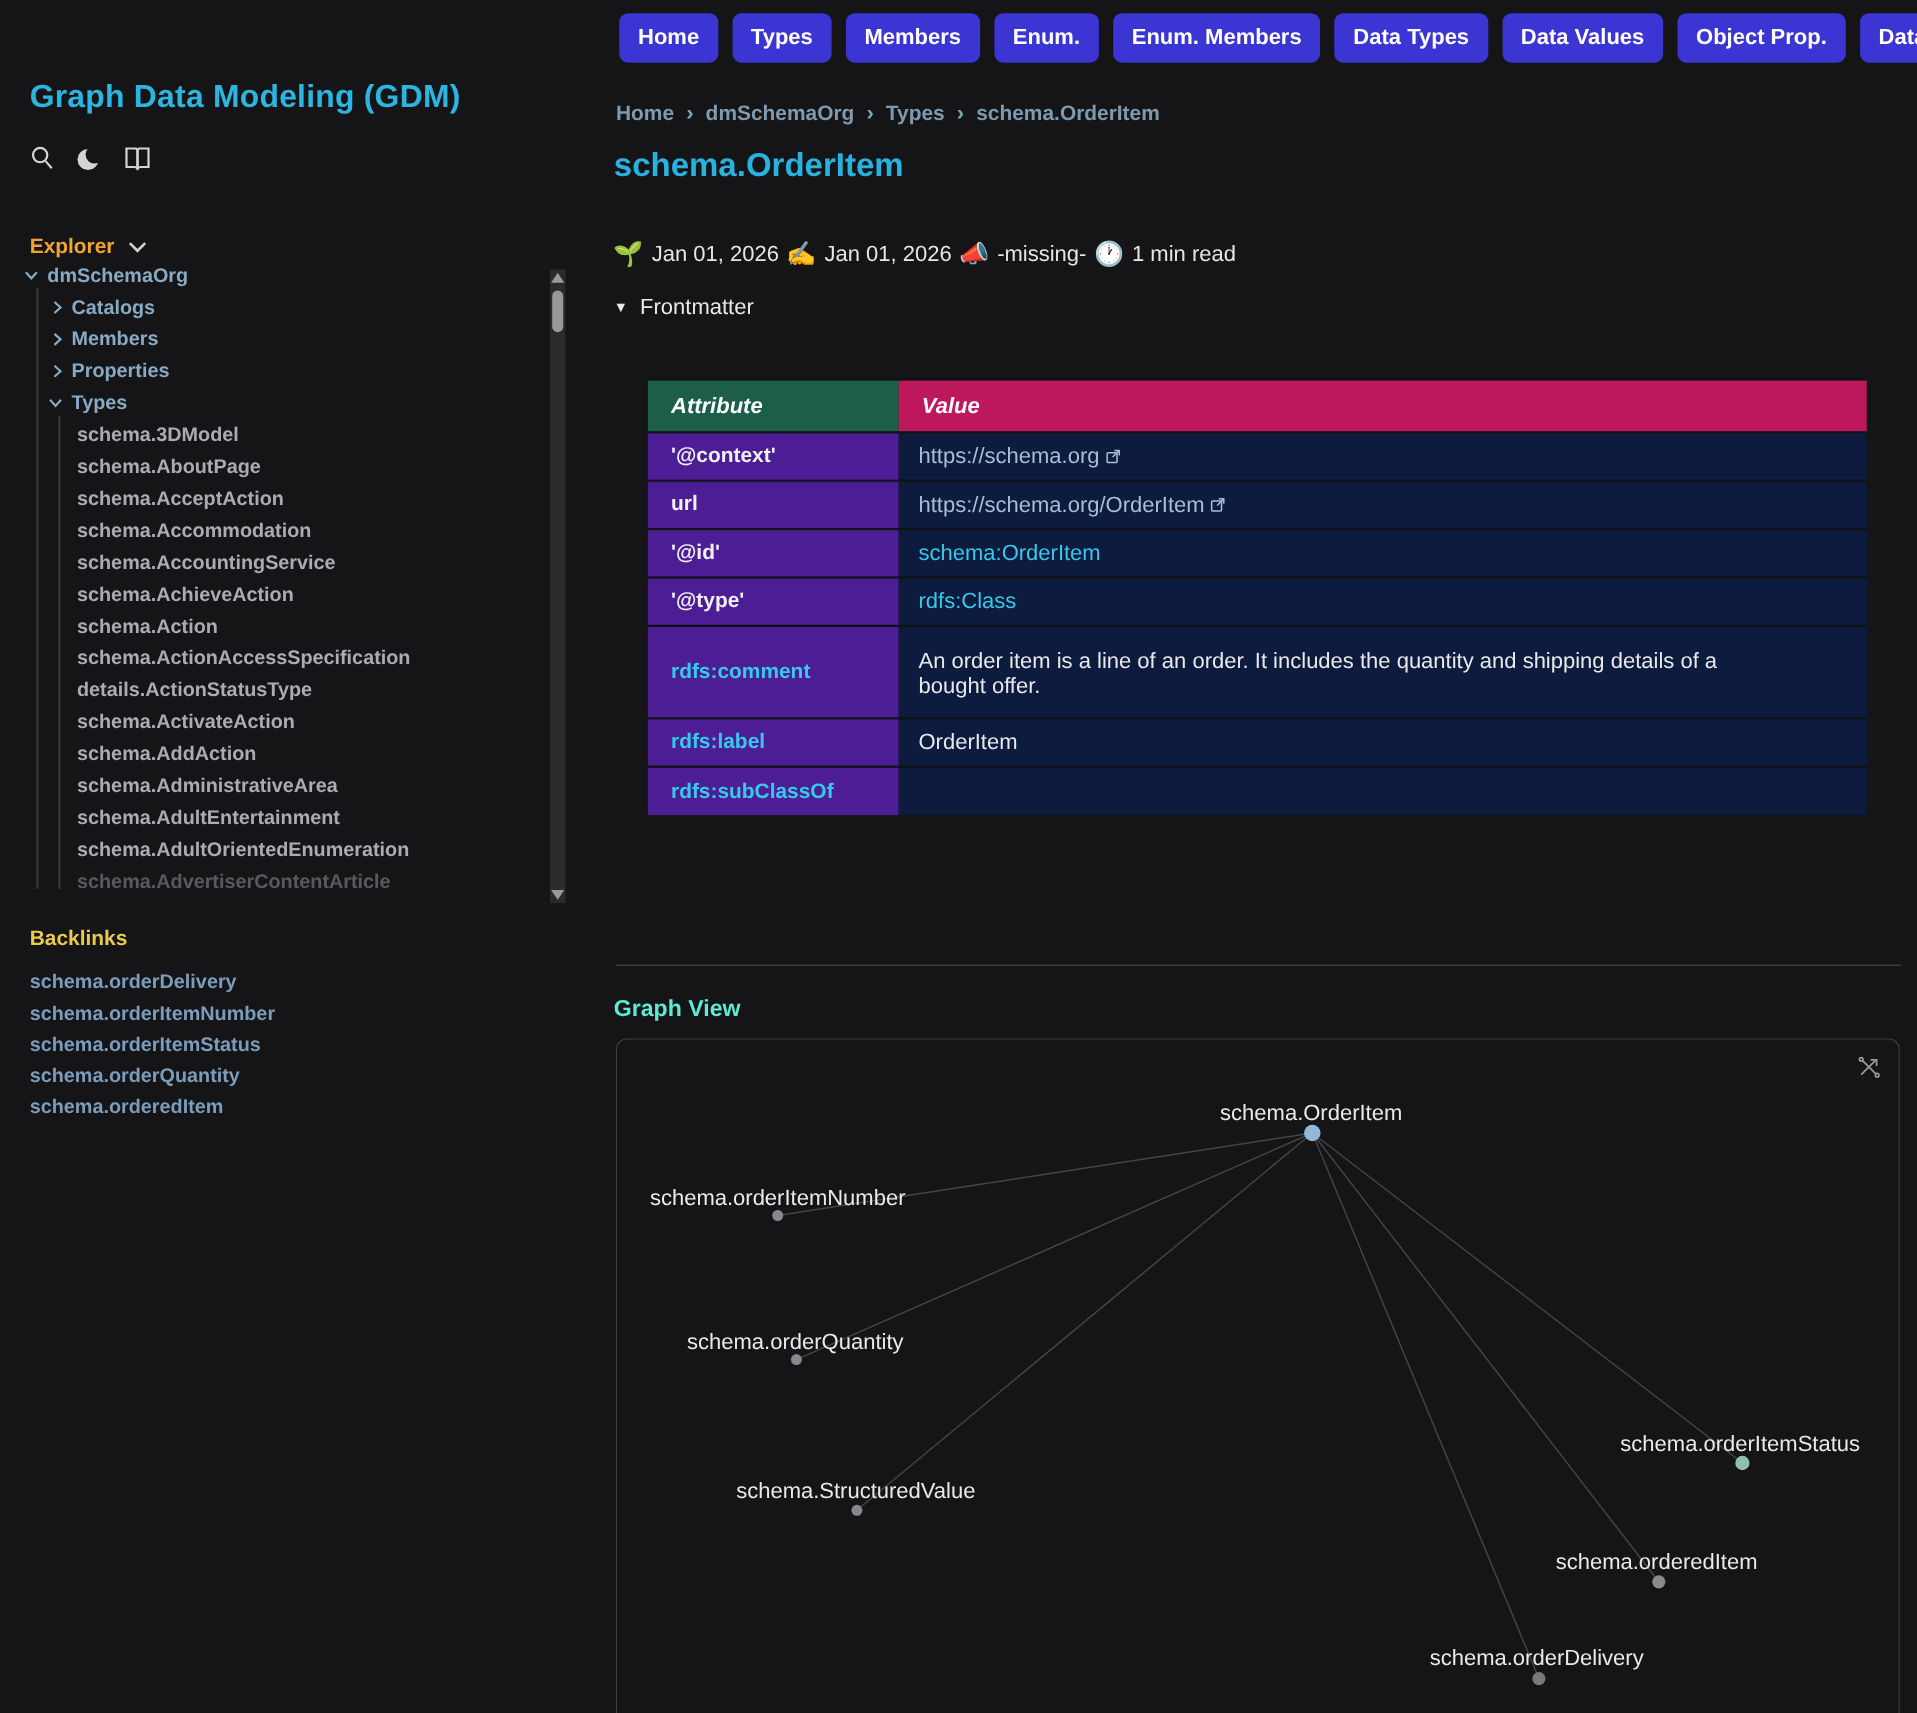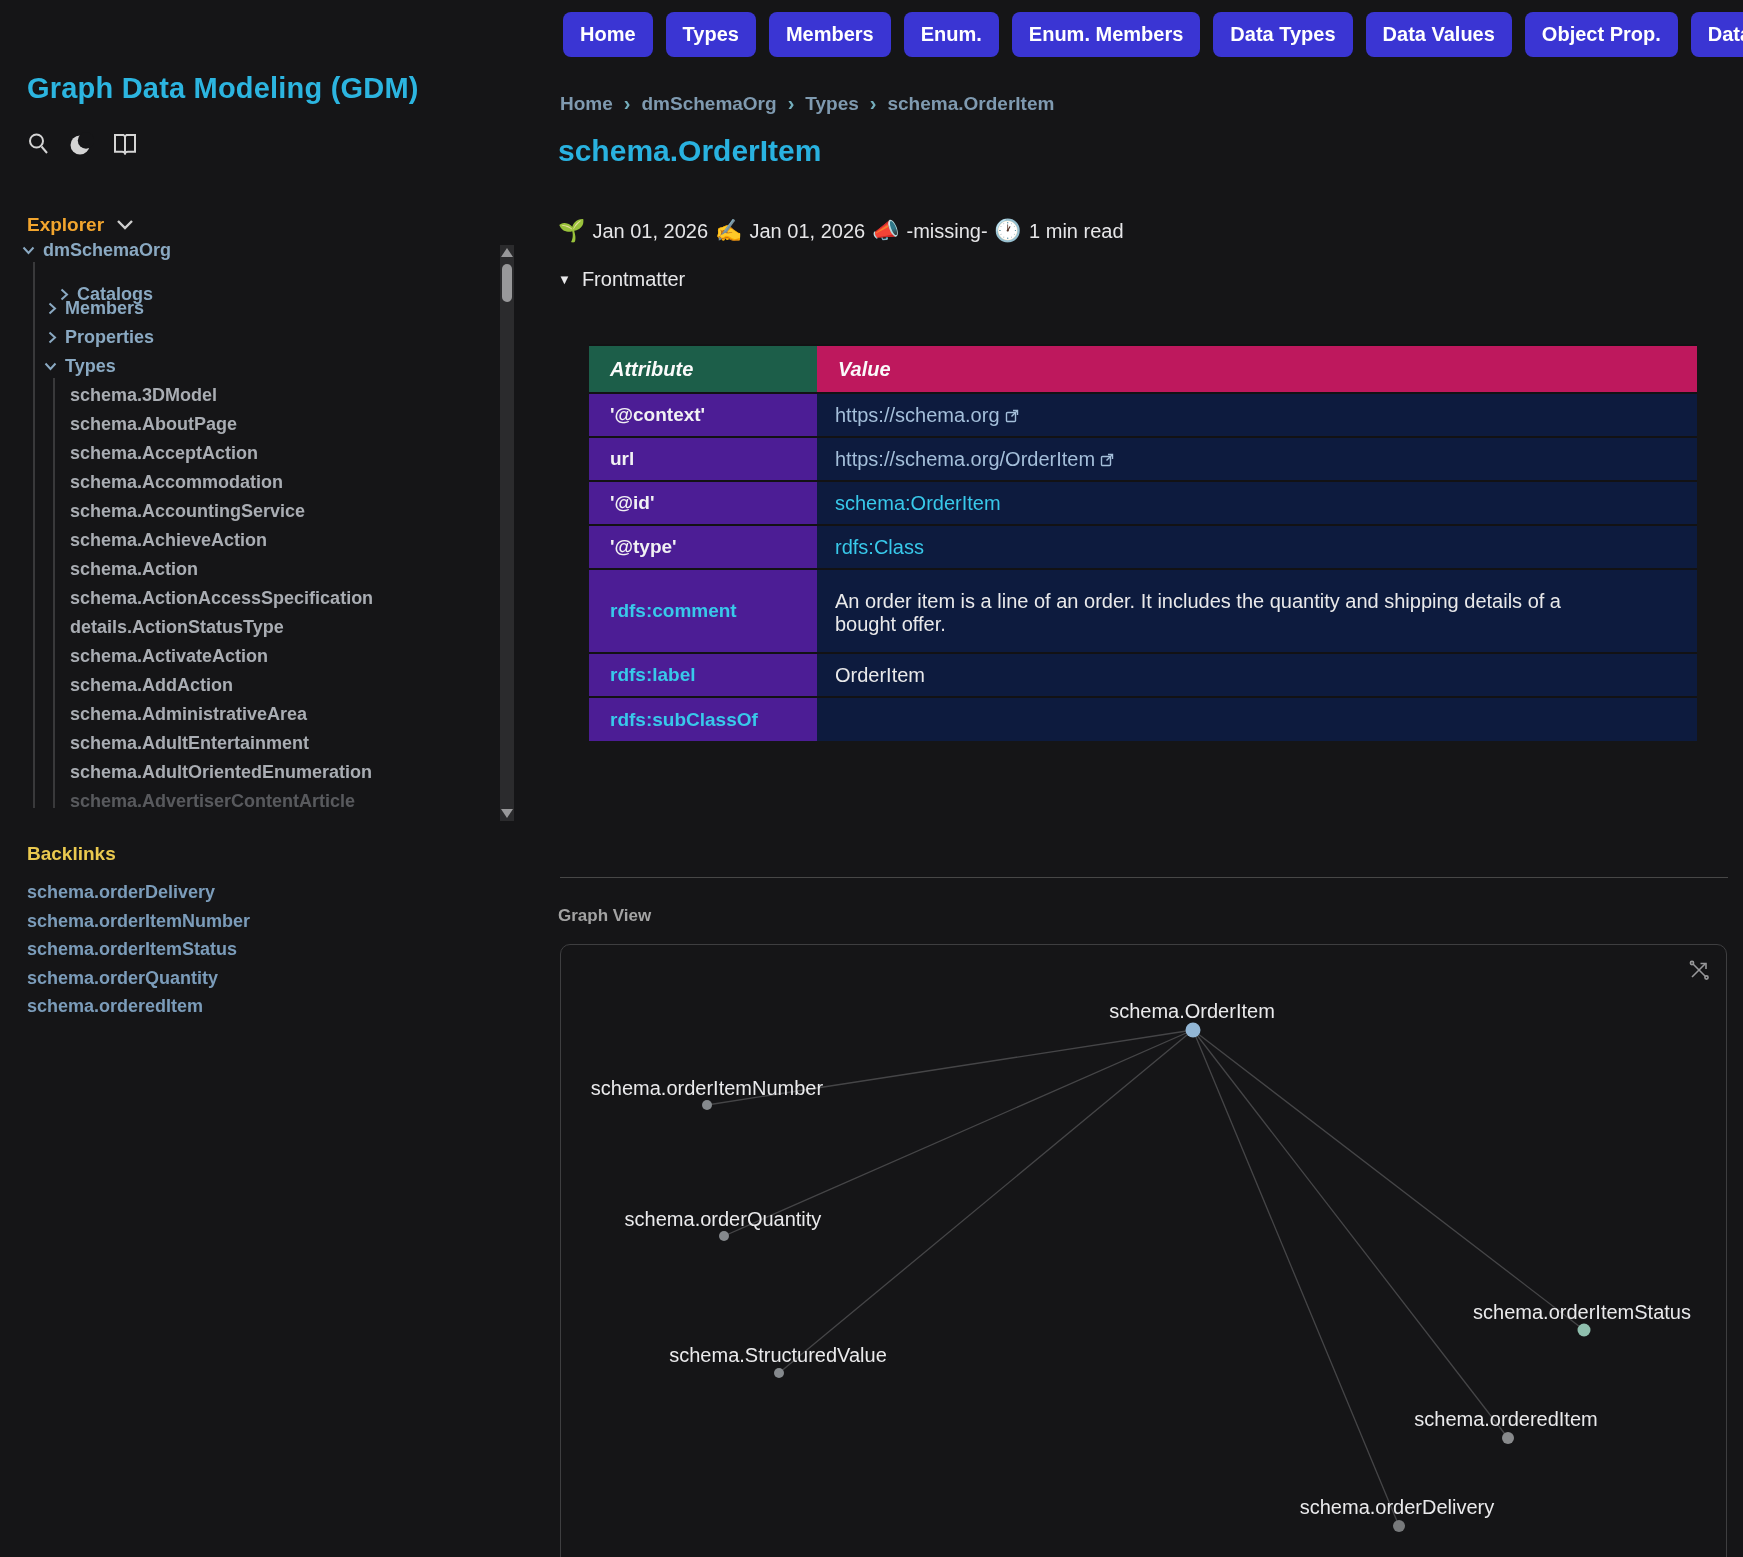--- a/index.html
+++ b/index.html
@@ -74,22 +74,22 @@
   td.c-val  { background:#0d1b3e; padding-left:18px; font-size:20px; color:#e9e9ea; height:44px; }
   .attr-link { color:#38c9ea; cursor:pointer; }
   .val-link  { color:#38c9ea; cursor:pointer; }
   .ext-link  { color:#a4bfda; cursor:pointer; }
   .ext-ico { margin-left:5px; vertical-align:-1px; }
   tr.r-comment td { height:84px; }
   tr.r-comment td.c-val { line-height:23px; padding-right:70px; padding-top:4px; }
   .pill { background:#3d4c6d; color:#b9d2ec; border-radius:4px; padding:2px 8px 3px 8px; }
 
   #divider { position:absolute; left:560px; top:877px; width:1168px; height:1px; background:#474747; }
-  #graphview-hdr { position:absolute; left:558px; top:906px; color:#a3a3a3;
-    font-size:17px; font-weight:700; }
+  #graphview-hdr { position:absolute; left:558px; top:906px; color:#5eead4;
+    font-size:21px; font-weight:700; }
   #graph-panel { position:absolute; left:560px; top:944px; width:1167px; height:660px;
     border:1.5px solid #3e3e40; border-radius:10px; }
   #graph-expand { position:absolute; right:14px; top:12px; cursor:pointer; }
   #graph-svg { position:absolute; left:0; top:0; }
   #graph-svg text { font-family:"Liberation Sans", sans-serif; font-size:20px; fill:#eaeaec; }
 </style>
 </head>
 <body>
 
 <nav id="topnav">
@@ -143,21 +143,21 @@
 
     <div class="trow t-cat" style="left:22px; top:2px;">
       <span class="chev">
         <svg width="13" height="9" viewBox="0 0 13 9">
             <path d="M1.5 1.5 L6.5 7 L11.5 1.5" fill="none" stroke="#8aa9c2" stroke-width="2"></path>
           </svg>
       </span>
       <span>dmSchemaOrg</span>
     </div>
 
-    <div class="trow t-cat" style="left:60px; top:31px;margin-top:15px;">
+    <div class="trow t-cat" style="left:48px; top:31px;">
       <span class="chev">
         <svg width="9" height="13" viewBox="0 0 9 13">
             <path d="M1.5 1.5 L7 6.5 L1.5 11.5" fill="none" stroke="#8aa9c2" stroke-width="2"></path>
           </svg>
       </span>
       <span>Catalogs</span>
     </div>
     <div class="trow t-cat" style="left:48px; top:60px;">
       <span class="chev">
         <svg width="9" height="13" viewBox="0 0 9 13">

